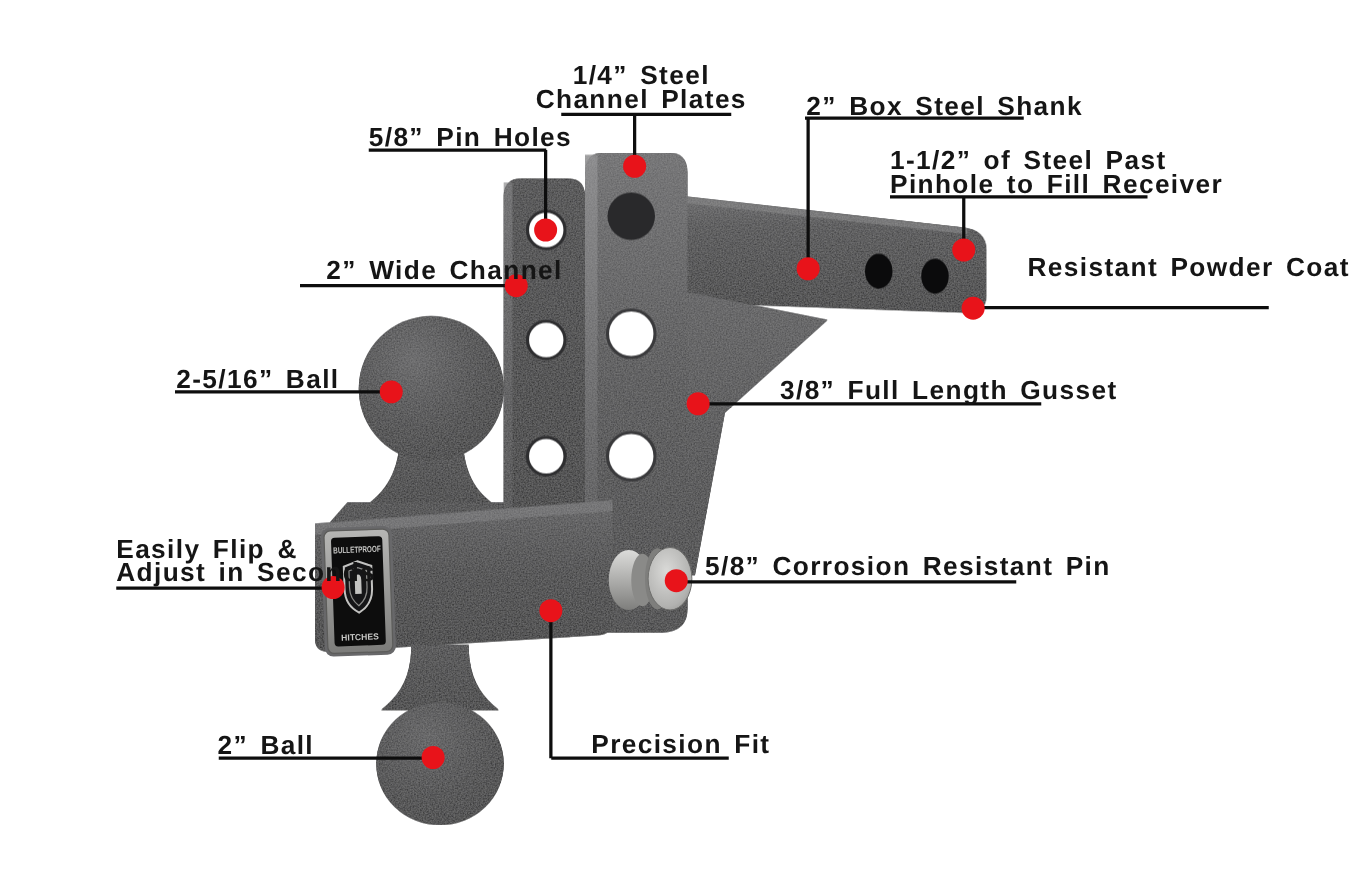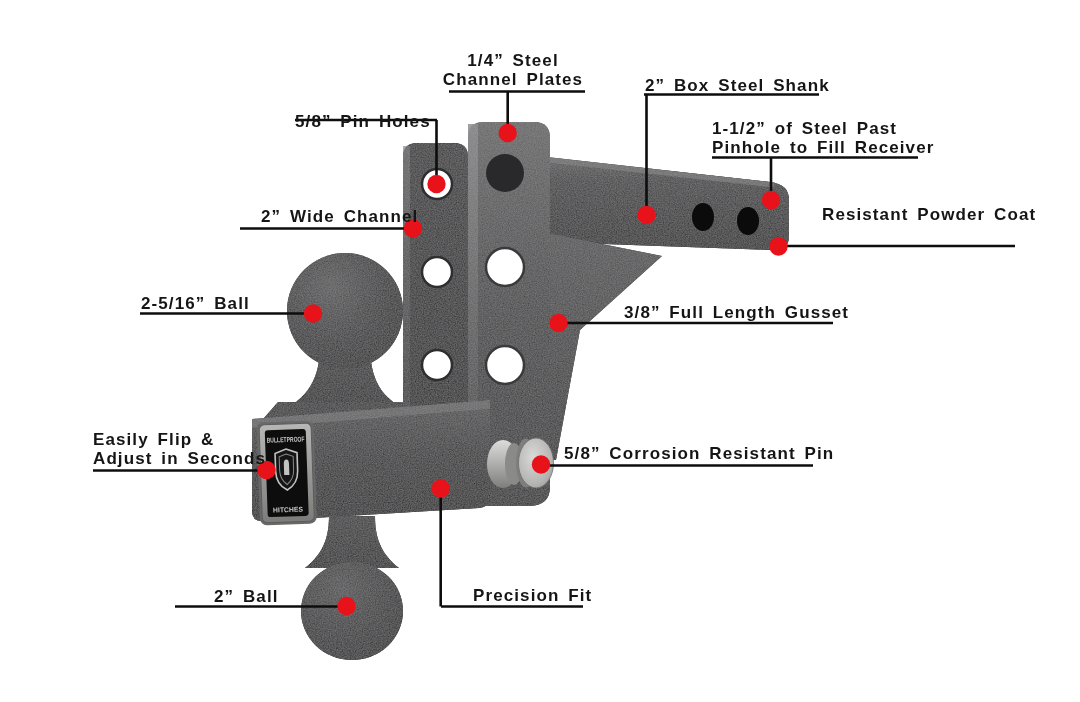--- a/index.html
+++ b/index.html
@@ -2,21 +2,21 @@
 <html><head>
 <meta charset="utf-8">
 <style>
   html,body{margin:0;padding:0;background:#ffffff;}
   #stage{
     position:relative;width:1080px;height:702px;background:#ffffff;
     font-family:"Liberation Sans","DejaVu Sans",sans-serif;overflow:hidden;
   }
   #art{position:absolute;left:0;top:0;}
   .callout{
-    position:absolute;color:#151515;font-weight:bold;font-size:17px;
+    position:absolute;color:#151515;font-weight:bold;font-size:21px;
     line-height:19px;letter-spacing:1.1px;word-spacing:3px;white-space:nowrap;
   }
   .callout.center{text-align:center;}
 </style>
 </head>
 <body>
 
 <div id="stage">
 
   <svg id="art" width="1080" height="702" viewBox="0 0 1080 702">
@@ -177,21 +177,21 @@
 
   <div class="callout center" style="left:428px;top:51px;width:170px;">
     <div>1/4” Steel</div>
     <div>Channel Plates</div>
   </div>
 
   <div class="callout" style="left:645px;top:76px;">
     <div>2” Box Steel Shank</div>
   </div>
 
-  <div class="callout" style="left:295px;top:112px;">
+  <div class="callout" style="left:295px;top:101px;">
     <div>5/8” Pin Holes</div>
   </div>
 
   <div class="callout" style="left:712px;top:119px;">
     <div>1-1/2” of Steel Past</div>
     <div>Pinhole to Fill Receiver</div>
   </div>
 
   <div class="callout" style="left:241px;top:207px;margin-left:20px;">
     <div>2” Wide Channel</div>
@@ -211,21 +211,21 @@
 
   <div class="callout" style="left:93px;top:430px;">
     <div>Easily Flip &amp;</div>
     <div>Adjust in Seconds</div>
   </div>
 
   <div class="callout" style="left:564px;top:444px;">
     <div>5/8” Corrosion Resistant Pin</div>
   </div>
 
-  <div class="callout" style="left:174px;top:587px;margin-left:40px;">
+  <div class="callout" style="left:174px;top:587px;">
     <div>2” Ball</div>
   </div>
 
   <div class="callout" style="left:473px;top:586px;">
     <div>Precision Fit</div>
   </div>
 
 </div>
 
 </body></html>

